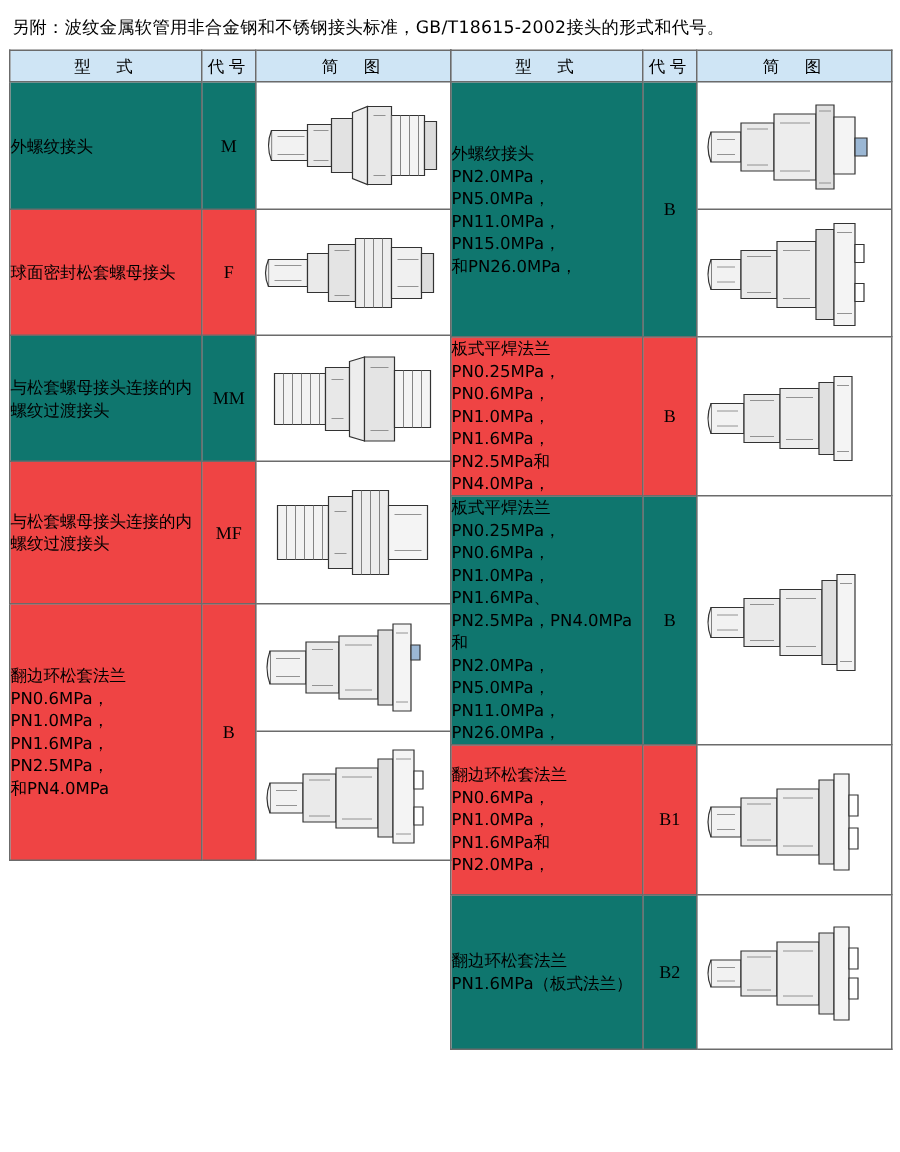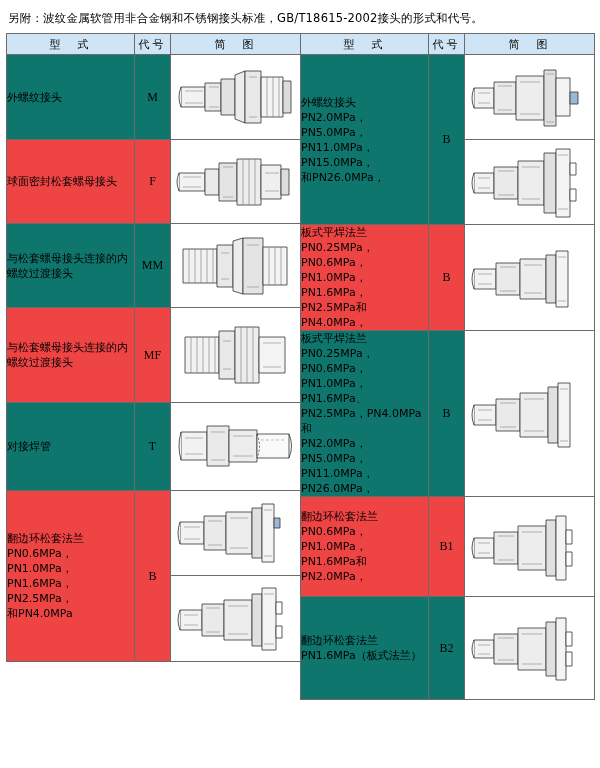--- a/index.html
+++ b/index.html
@@ -189,41 +189,20 @@
                   <path d="M86 26 h26 v36 h-26 z" fill="#f4f4f4"></path>
                   <path d="M18 26 v36 M24 26 v36 M30 26 v36 M36 26 v36 M42 26 v36" stroke="#777" stroke-width="0.6"></path>
                   <path d="M68 16 v56 M74 16 v56 M80 16 v56" stroke="#777" stroke-width="0.6"></path>
                   <path d="M90 32 h18 M90 56 h18" stroke="#888" stroke-width="0.6"></path>
                   <path d="M50 30 h8 M50 58 h8" stroke="#888" stroke-width="0.6"></path>
                 </g>
               </svg>
             </td>
           </tr>
 
-          <tr style="height:88px">
-            <td class="cell-type center-v white">对接焊管</td>
-            <td class="cell-code white">T</td>
-            <td class="cell-fig">
-              <svg class="fig" width="126" height="82" viewBox="0 0 126 82">
-                <g stroke="#333" fill="none" stroke-width="0.8">
-                  <path d="M8 26 h26 v28 h-26 z" fill="#f2f2f2"></path>
-                  <path d="M8 26 q-4 14 0 28" fill="#f2f2f2"></path>
-                  <path d="M34 20 h22 v40 h-22 z" fill="#eaeaea"></path>
-                  <path d="M56 24 h28 v32 h-28 z" fill="#ededed"></path>
-                  <path d="M84 28 h32 v24 h-32 z" fill="#fafafa"></path>
-                  <path d="M84 28 q5 12 0 24" fill="none" stroke-dasharray="2 2"></path>
-                  <path d="M116 28 q5 12 0 24" fill="none"></path>
-                  <path d="M12 32 h18 M12 48 h18" stroke="#888" stroke-width="0.6"></path>
-                  <path d="M38 26 h14 M38 54 h14" stroke="#888" stroke-width="0.6"></path>
-                  <path d="M60 30 h20 M60 50 h20" stroke="#888" stroke-width="0.6"></path>
-                  <path d="M88 34 h24" stroke="#999" stroke-width="0.6" stroke-dasharray="3 2"></path>
-                </g>
-              </svg>
-            </td>
-          </tr>
 
           <tr style="height:170px">
             <td class="cell-type center-v yellow">
               <div style="white-space:pre-line">翻边环松套法兰
 PN0.6MPa，PN1.0MPa，
 PN1.6MPa，PN2.5MPa，
 和PN4.0MPa</div>
             </td>
             <td class="cell-code yellow">B</td>
             <td class="cell-fig" style="padding:0">

